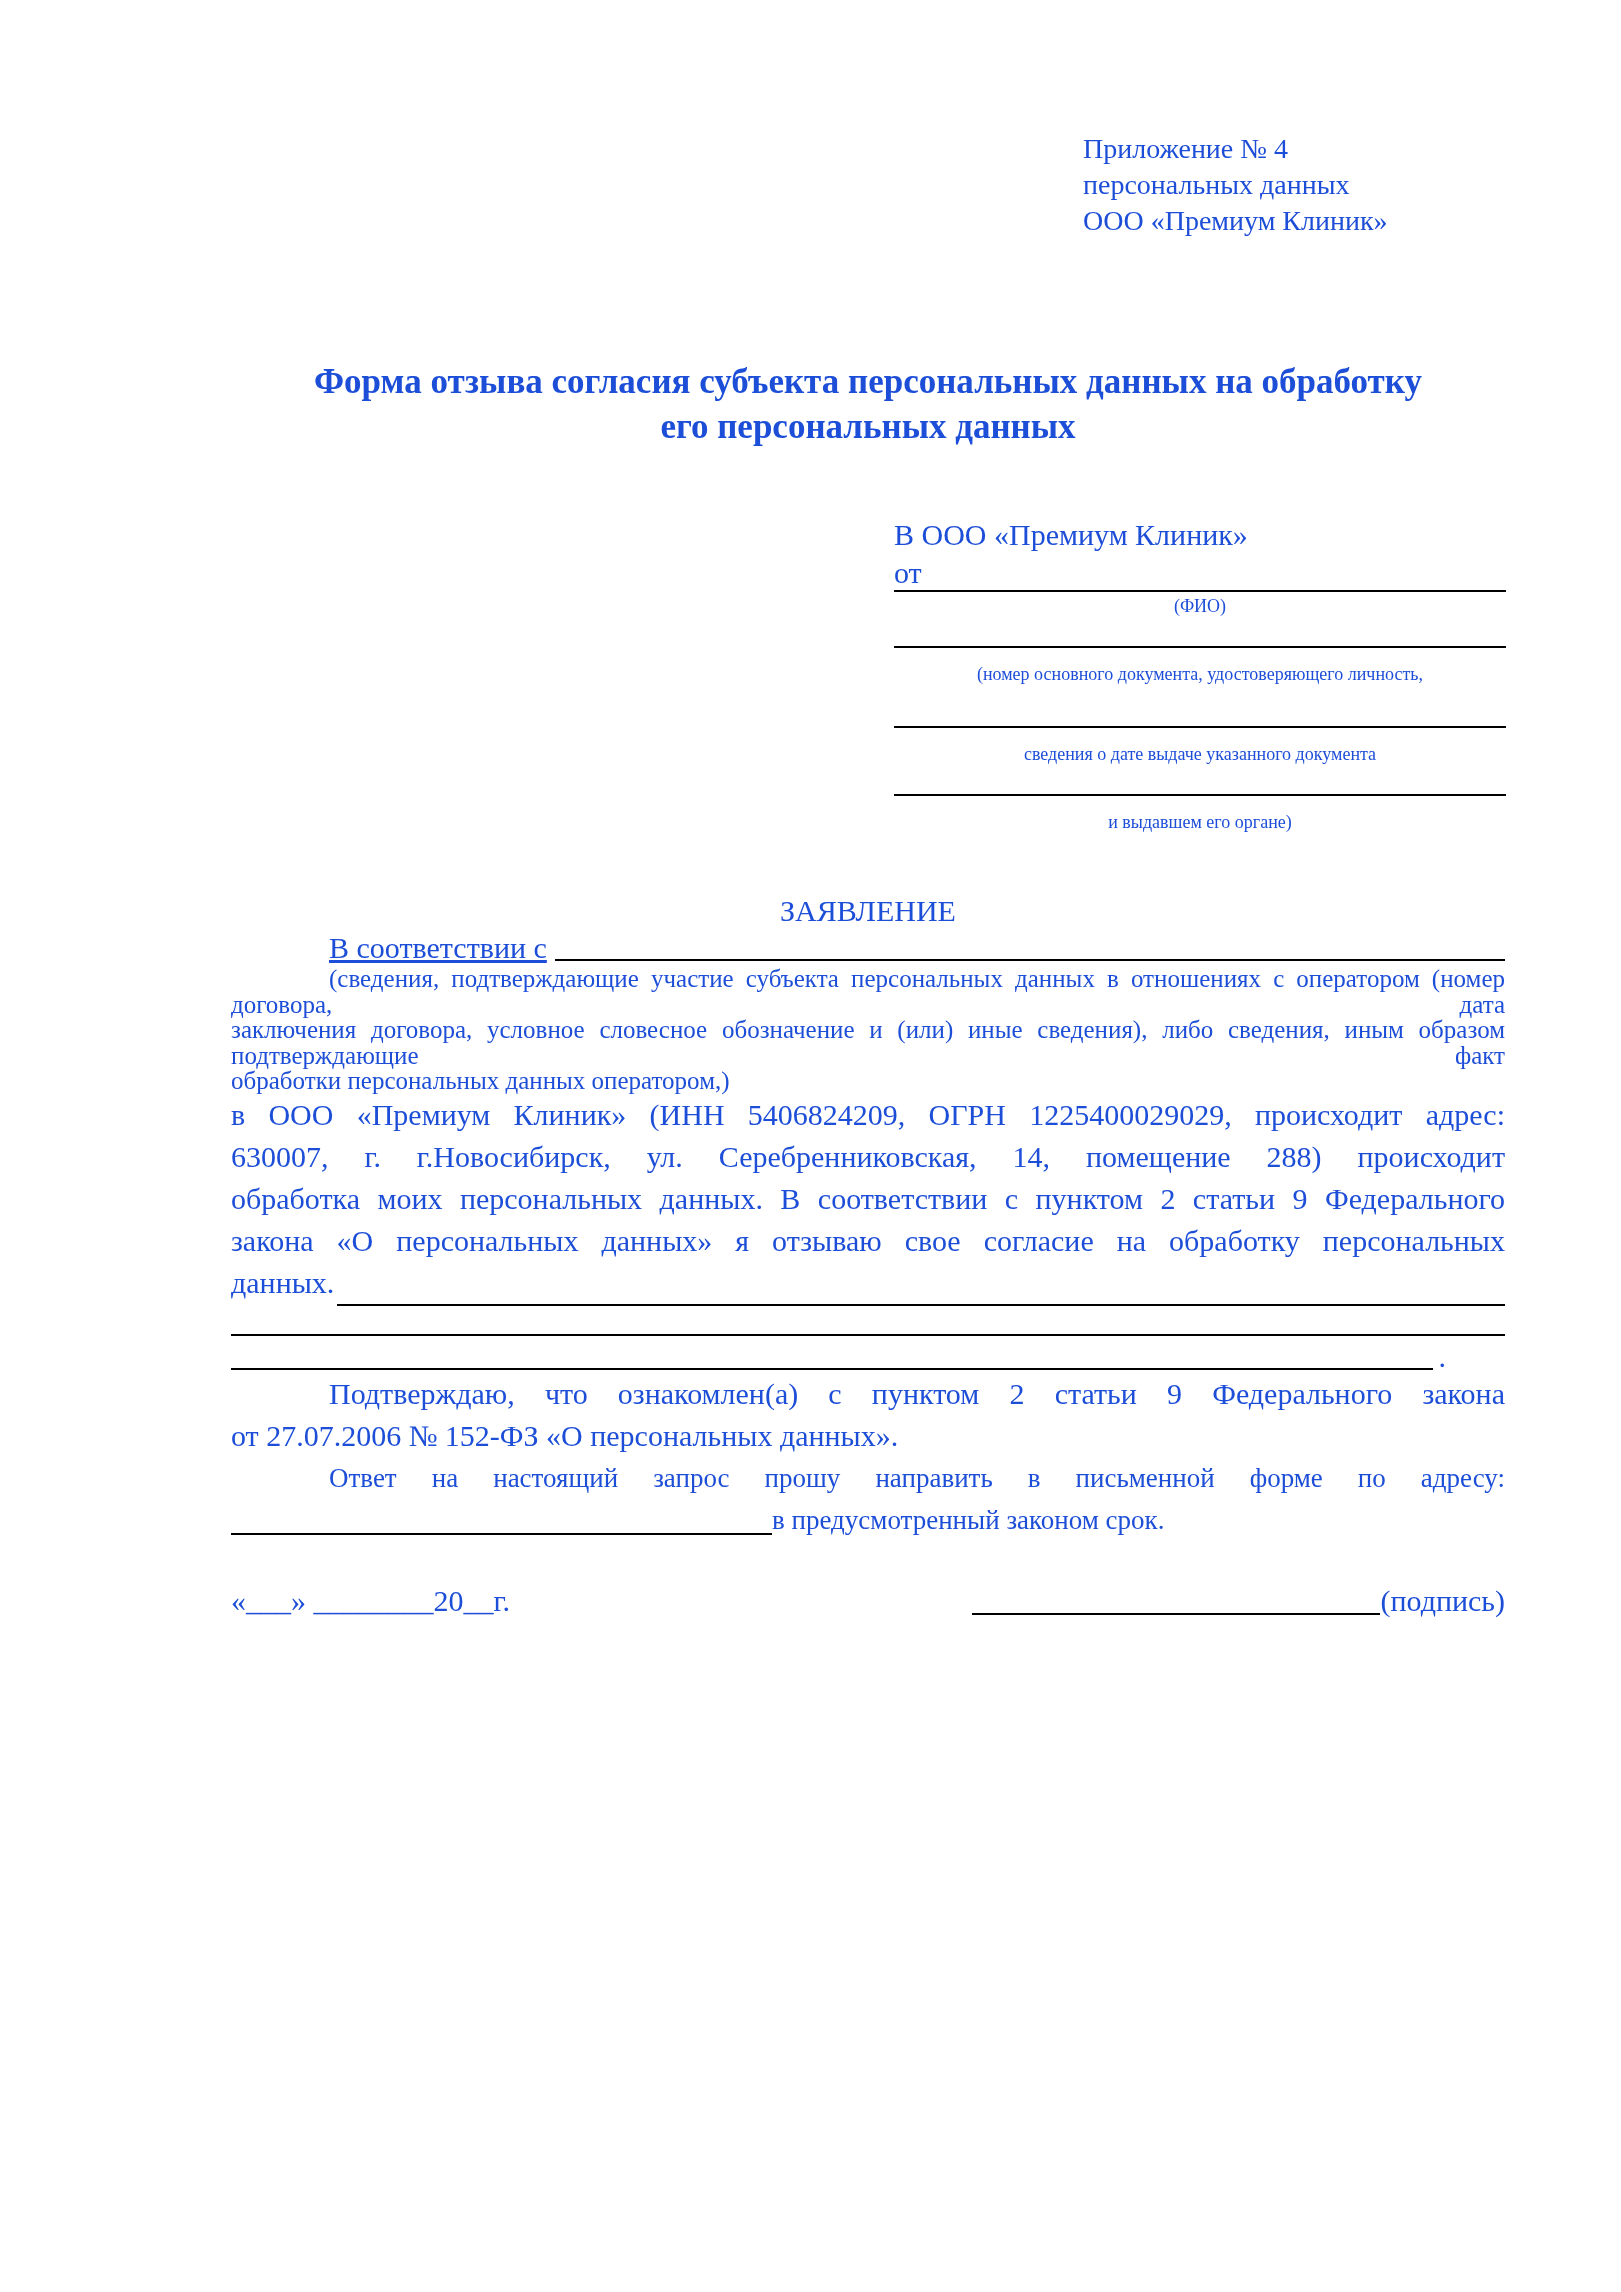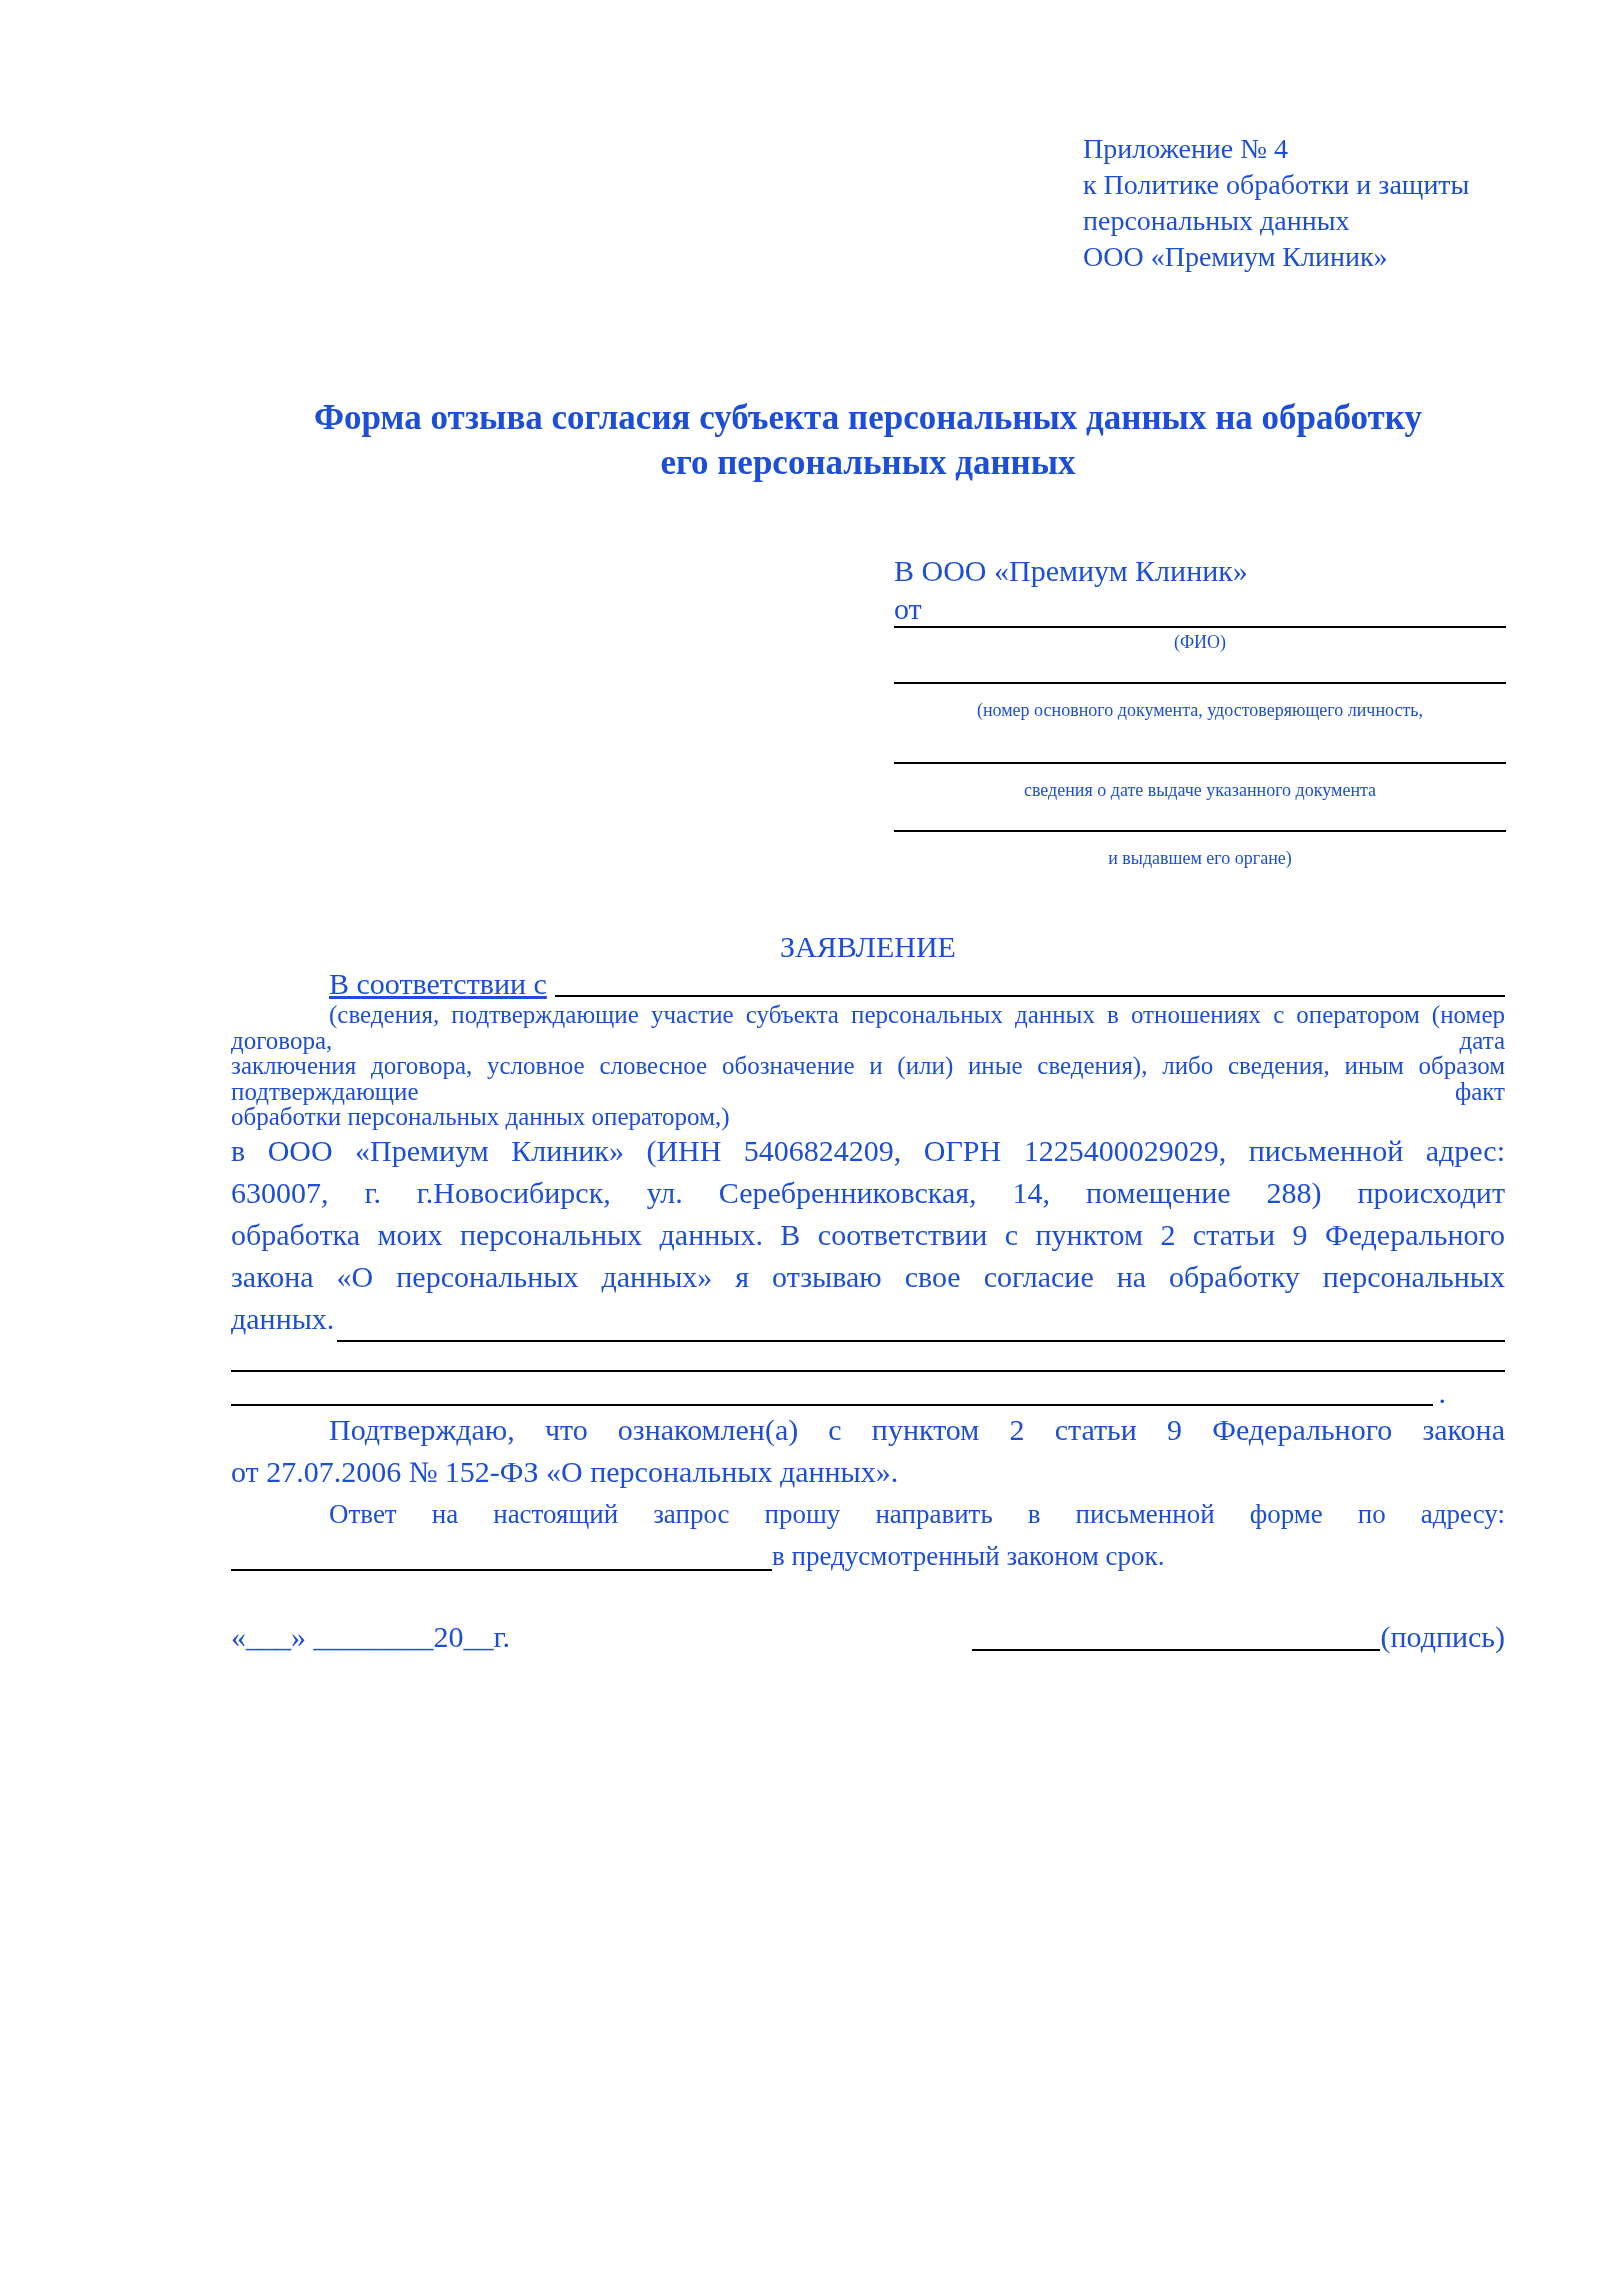--- a/index.html
+++ b/index.html
@@ -163,21 +163,20 @@
     margin-bottom: 5.9px;
   }
 </style>
 </head>
 <body>
 
 <div class="page">
 
   <div class="header-note">
     <div>Приложение № 4</div>
-    <div>к Политике обработки и защиты</div>
     <div>персональных данных</div>
     <div>ООО «Премиум Клиник»</div>
   </div>
 
   <div class="doc-title">
     <div>Форма отзыва согласия субъекта персональных данных на обработку</div>
     <div>его персональных данных</div>
   </div>
 
   <div class="addressee">
@@ -199,21 +198,21 @@
     <span class="fill-line"></span>
   </div>
 
   <div class="fine-print">
     <div class="justify-line indent-first">(сведения, подтверждающие участие субъекта персональных данных в отношениях с оператором (номер договора, дата</div>
     <div class="justify-line">заключения договора, условное словесное обозначение и (или) иные сведения), либо сведения, иным образом подтверждающие факт</div>
     <div>обработки персональных данных оператором,)</div>
   </div>
 
   <div class="body-par">
-    <div class="justify-line">в ООО «Премиум Клиник» (ИНН 5406824209, ОГРН 1225400029029, письменной адрес:</div>
+    <div class="justify-line">в ООО «Премиум Клиник» (ИНН 5406824209, ОГРН 1225400029029, происходит адрес:</div>
     <div class="justify-line">630007, г. г.Новосибирск, ул. Серебренниковская, 14, помещение 288) происходит</div>
     <div class="justify-line">обработка моих персональных данных. В соответствии с пунктом 2 статьи 9 Федерального</div>
     <div class="justify-line">закона «О персональных данных» я отзываю свое согласие на обработку персональных</div>
     <div>данных.</div>
   </div>
 
   <div class="reason-row">
     <span class="fill-line"></span>
   </div>
 

